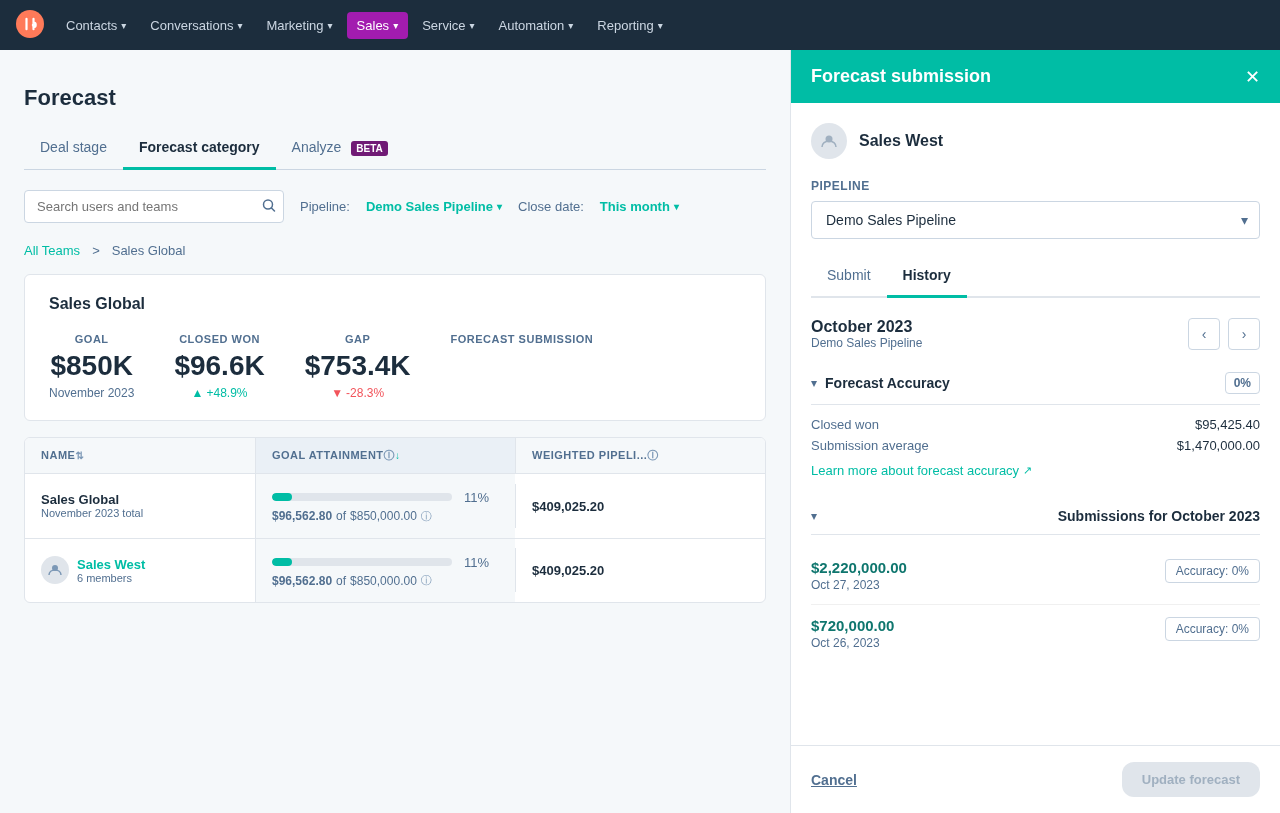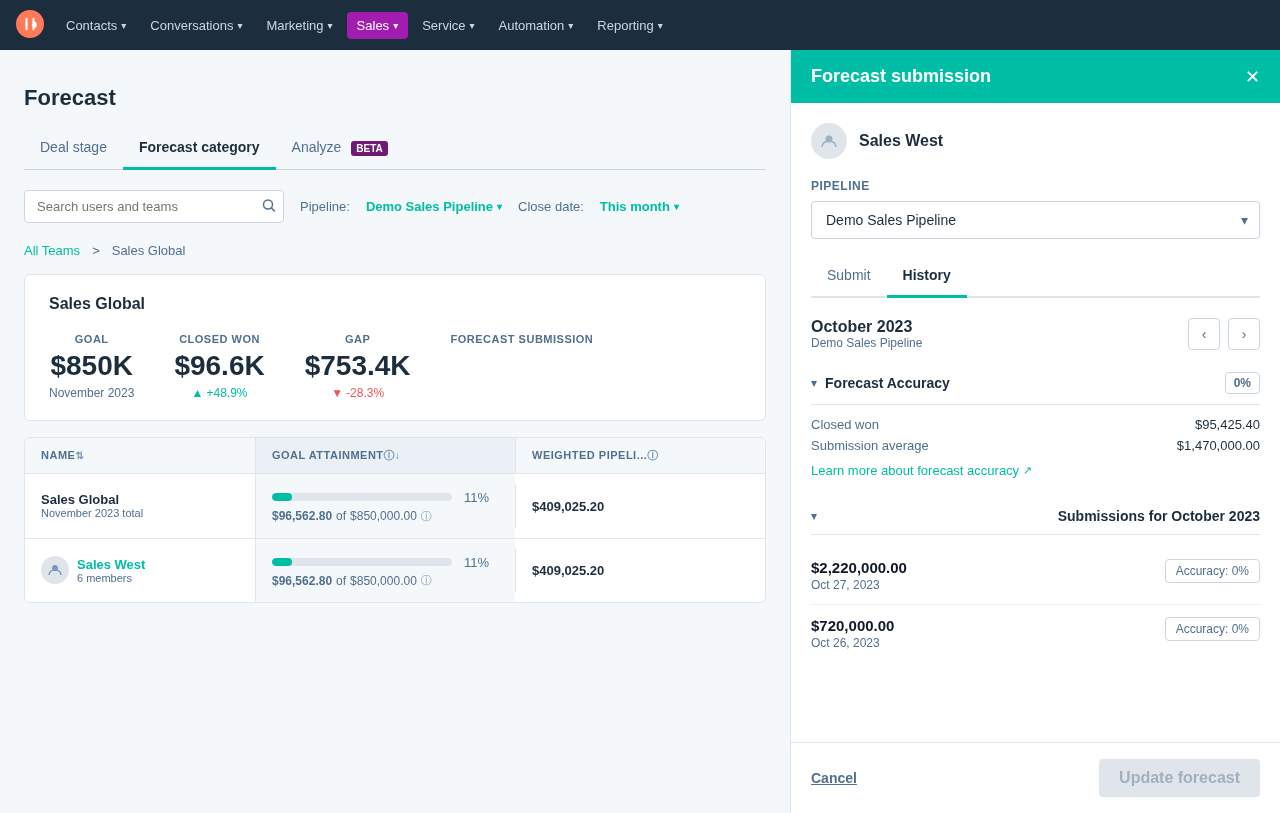--- a/index.html
+++ b/index.html
@@ -477,21 +477,21 @@
       margin-bottom: 12px;
     }
     .submission-item {
       display: flex;
       justify-content: space-between;
       align-items: flex-start;
       padding: 12px 0;
       border-bottom: 1px solid #f0f0f0;
     }
     .submission-item:last-child { border-bottom: none; }
-    .submission-amount { font-size: 15px; font-weight: 700; color: #0f172a; }
+    .submission-amount { font-size: 15px; font-weight: 700; color: #0f766e; }
     .submission-date { font-size: 12px; color: #516f90; margin-top: 2px; }
     .accuracy-tag {
       border: 1px solid #cbd6e2;
       border-radius: 4px;
       padding: 4px 10px;
       font-size: 12px;
       color: #516f90;
     }
 
     
@@ -509,24 +509,24 @@
       color: #516f90;
       font-size: 14px;
       font-weight: 600;
       cursor: pointer;
       text-decoration: underline;
     }
     .btn-update {
       background: #e0e5eb;
       border: none;
       color: #a0b0c0;
-      font-size: 16px;
+      font-size: 13px;
       font-weight: 600;
       padding: 10px 20px;
-      border-radius: 4px;
+      border-radius: 12px;
       cursor: not-allowed;
     }
 
     
     .hs-logo {
       width: 28px;
       height: 28px;
     }
   </style>
 </head>

